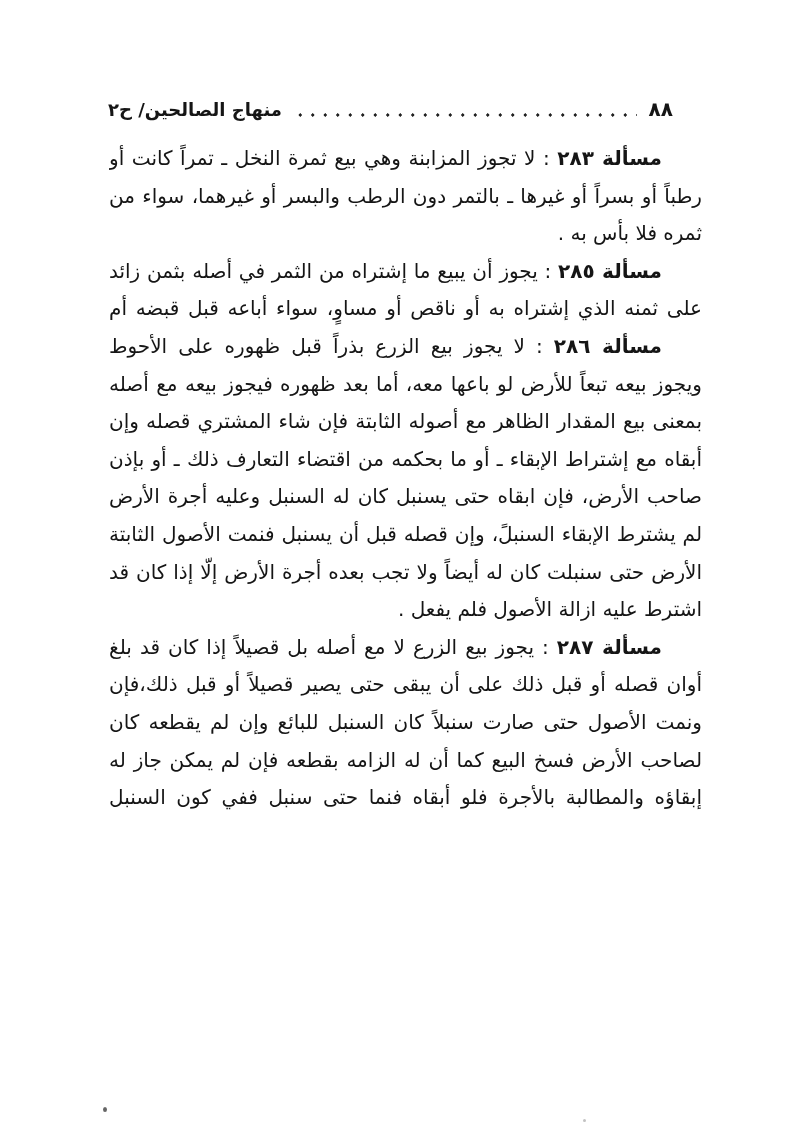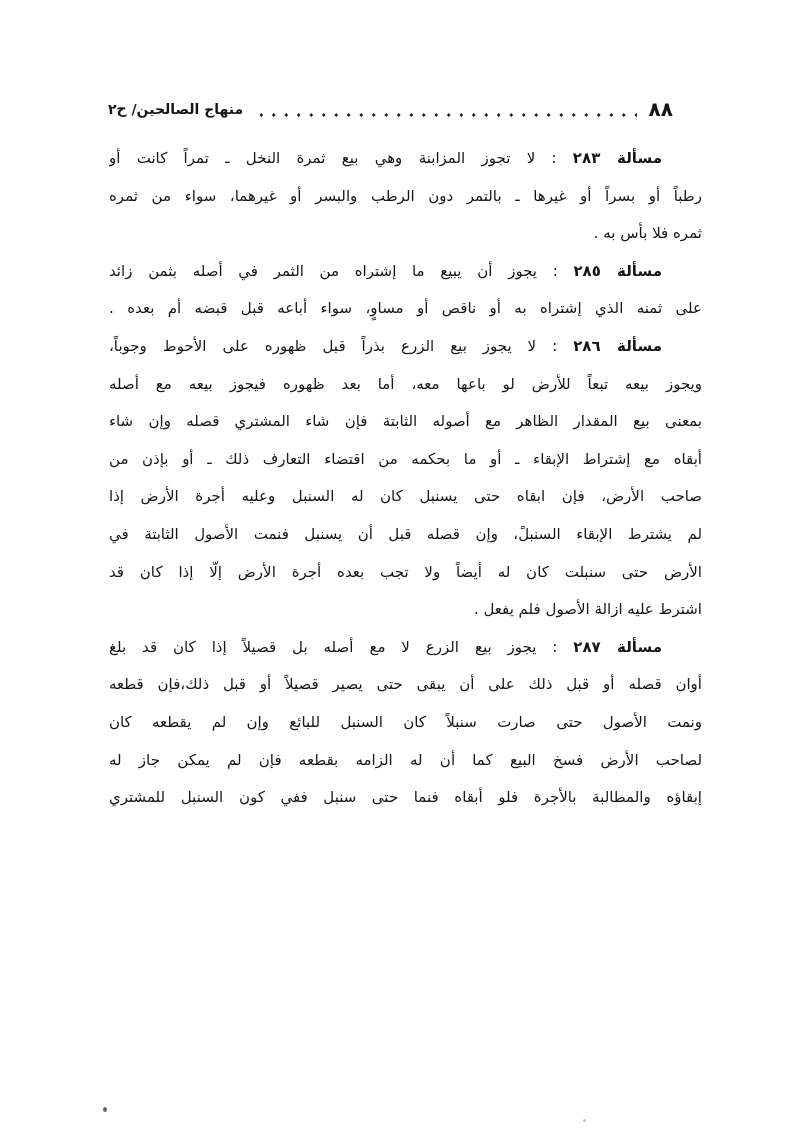--- a/index.html
+++ b/index.html
@@ -36,35 +36,35 @@
     margin: 0 12px;
     align-self: flex-end;
     margin-bottom: 9px;
     background-image: radial-gradient(circle, #222 1.5px, rgba(0,0,0,0) 1.7px);
     background-size: 12.5px 4px;
     background-repeat: repeat-x;
     background-position: 0 center;
   }
   .runhead .book-title {
     font-weight: bold;
-    font-size: 14px;
+    font-size: 18px;
     white-space: nowrap;
   }
   
   .bodytext {
     position: absolute;
     top: 140px;
     left: 85px;
     right: 83px;
     direction: rtl;
   }
   .line {
     height: 37.6px;
     line-height: 37.6px;
-    font-size: 15px;
+    font-size: 20px;
     text-align: justify;
     text-align-last: justify;
     overflow: hidden;
     white-space: normal;
     margin-left: 24px;
   }
   .line.first { text-indent: 40px; }
   .line.short { text-align-last: right; }
   .label { font-weight: bold; }
   

